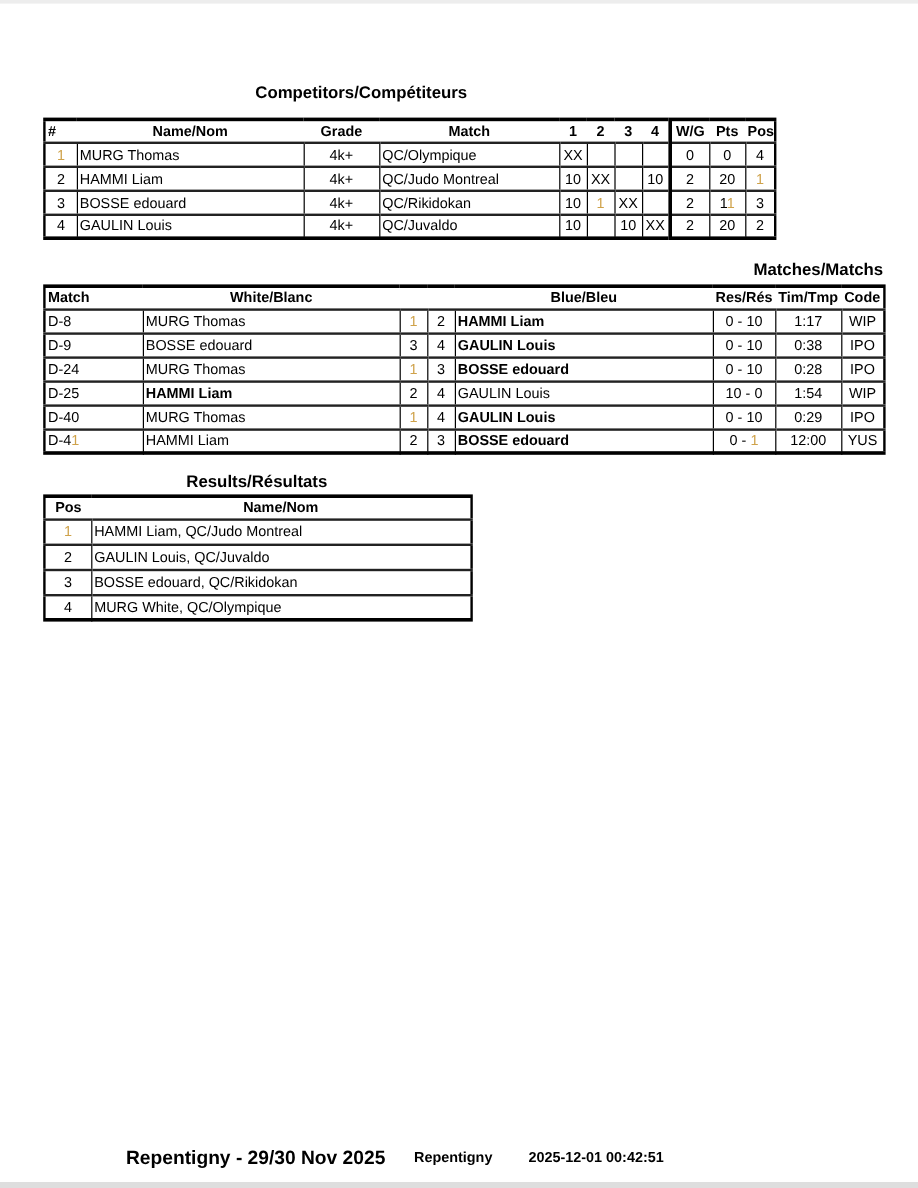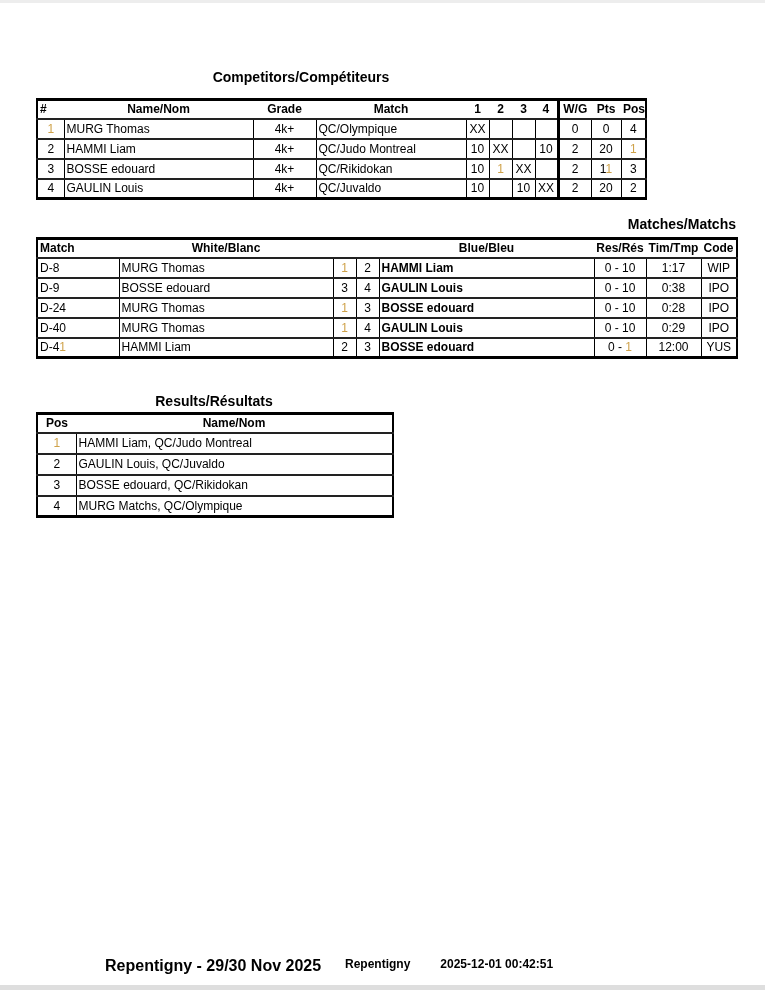--- a/index.html
+++ b/index.html
@@ -180,20 +180,30 @@
         <td class="l"><span>D-24</span><span class="tan"></span></td>
         <td class="l">MURG Thomas</td>
         <td class="c"><span></span><span class="tan">1</span></td>
         <td class="c">3</td>
         <td class="l b">BOSSE edouard</td>
         <td class="c"><span>0 - 10</span><span class="tan"></span></td>
         <td class="c">0:28</td>
         <td class="c">IPO</td>
       </tr>
       <tr>
+        <td class="l"><span>D-25</span><span class="tan"></span></td>
+        <td class="l b">HAMMI Liam</td>
+        <td class="c"><span>2</span><span class="tan"></span></td>
+        <td class="c">4</td>
+        <td class="l">GAULIN Louis</td>
+        <td class="c"><span>10 - 0</span><span class="tan"></span></td>
+        <td class="c">1:54</td>
+        <td class="c">WIP</td>
+      </tr>
+      <tr>
         <td class="l"><span>D-40</span><span class="tan"></span></td>
         <td class="l">MURG Thomas</td>
         <td class="c"><span></span><span class="tan">1</span></td>
         <td class="c">4</td>
         <td class="l b">GAULIN Louis</td>
         <td class="c"><span>0 - 10</span><span class="tan"></span></td>
         <td class="c">0:29</td>
         <td class="c">IPO</td>
       </tr>
       <tr>
@@ -230,21 +240,21 @@
       <tr>
         <td class="c"><span>2</span><span class="tan"></span></td>
         <td class="l">GAULIN Louis, QC/Juvaldo</td>
       </tr>
       <tr>
         <td class="c"><span>3</span><span class="tan"></span></td>
         <td class="l">BOSSE edouard, QC/Rikidokan</td>
       </tr>
       <tr>
         <td class="c"><span>4</span><span class="tan"></span></td>
-        <td class="l">MURG Matchs, QC/Olympique</td>
+        <td class="l">MURG White, QC/Olympique</td>
       </tr>
     </tbody>
   </table>
 
   <div class="footer-left">Repentigny - 29/30 Nov 2025</div>
   <div class="footer-right">
     <span>Repentigny</span>
     <span>2025-12-01 00:42:51</span>
   </div>
 </div>

